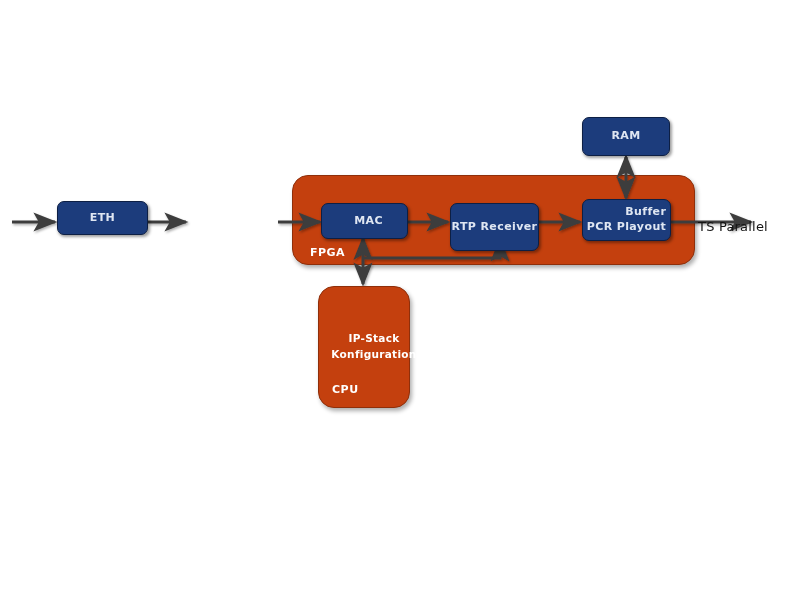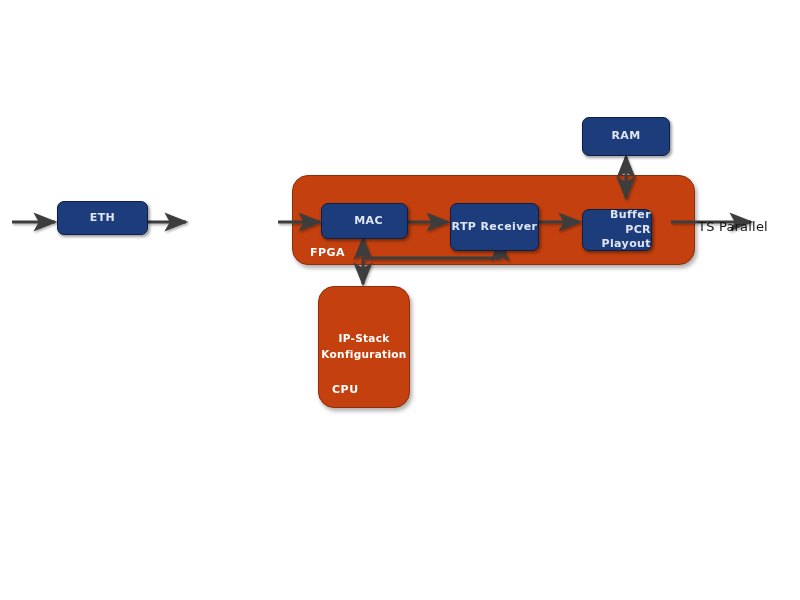--- a/index.html
+++ b/index.html
@@ -136,31 +136,31 @@
 
 
   <div class="node blue" style="left:321px; top:203px; width:87px; height:36px;padding-left:8px;">
     <span>MAC</span>
   </div>
 
   <div class="node blue" style="left:450px; top:203px; width:89px; height:48px;">
     <span>RTP Receiver</span>
   </div>
 
-  <div class="node blue" style="left:582px; top:209px; width:70px; height:42px;">
+  <div class="node blue" style="left:582px; top:199px; width:89px; height:42px;">
     <span style="white-space:pre-line;">Buffer
 PCR  Playout</span>
   </div>
 
   <div class="node blue" style="left:582px; top:117px; width:88px; height:39px;">
     <span>RAM</span>
   </div>
 
   <div class="container-label" style="left:310px; top:246px;">FPGA</div>
 
-  <div class="cpu-text" style="left:308px; top:330px; width:112px;">IP-Stack
+  <div class="cpu-text" style="left:318px; top:330px; width:112px;">IP-Stack
 Konfiguration</div>
 
   <div class="container-label" style="left:332px; top:383px;">CPU</div>
 
   <div class="edge-label" style="left:698px; top:203px;">TS Parallel</div>
 
 </div>
 
 </body></html>

